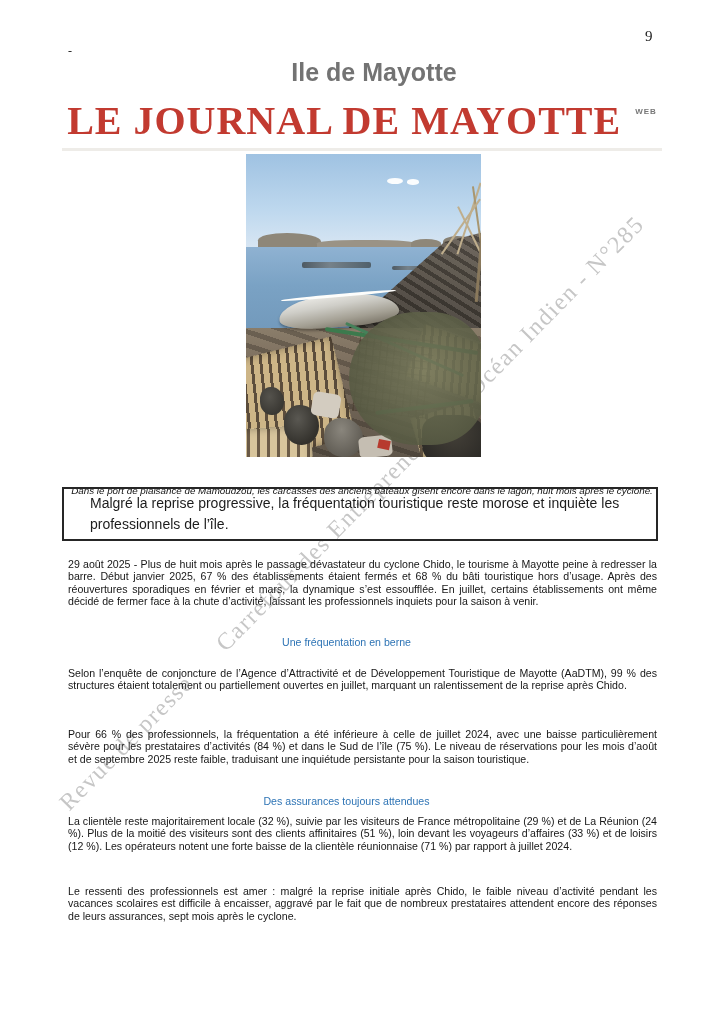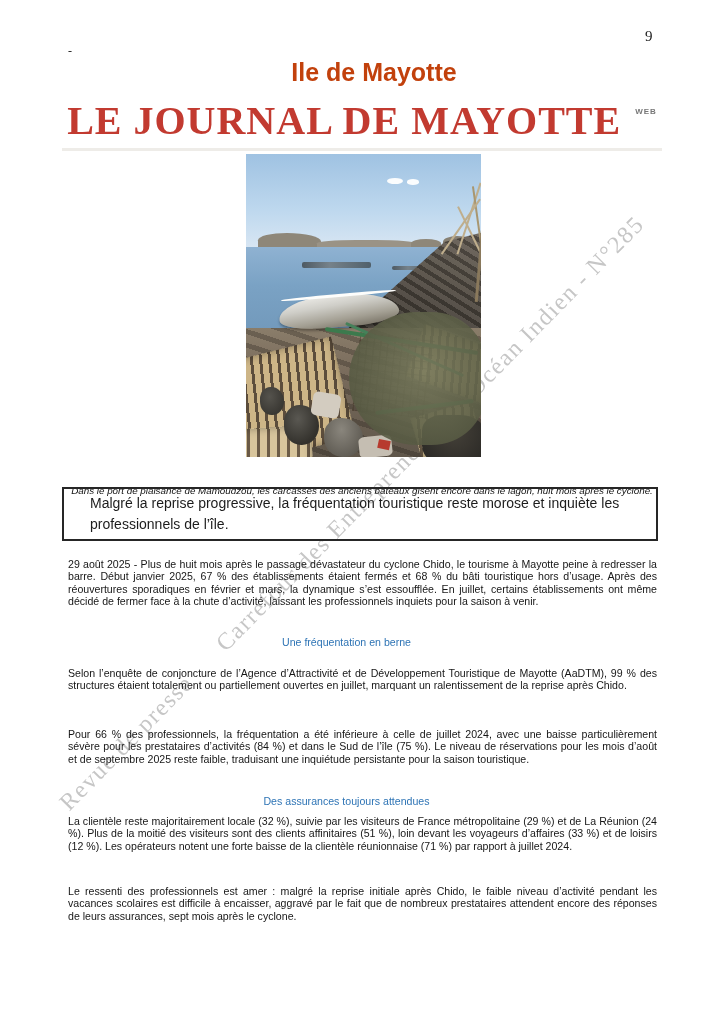--- a/index.html
+++ b/index.html
@@ -127,21 +127,21 @@
 
 <div class="abs top-dash">-</div>
 <div class="abs page-number">9</div>
 
 <div class="abs watermark" style="color: rgb(142, 142, 142);">
   <span>Revue de presse</span>
   <span>Carrefour des Entrepreneurs</span>
   <span>Océan Indien - N°285</span>
 </div>
 
-<div class="abs region-title" style="color: #c2410c; margin-left: 24px;">Ile de Mayotte</div>
+<div class="abs region-title" style="color: #737373; margin-left: 24px;">Ile de Mayotte</div>
 <div class="abs masthead" style="color: rgb(194, 58, 48);"><span>LE JOURNAL DE MAYOTTE</span><span class="masthead-sup">WEB</span></div>
 <div class="abs masthead-rule"></div>
 
 <div class="abs photo">
   <div class="ph-sky"></div>
   <div class="ph-cloud c1"></div>
   <div class="ph-cloud c2"></div>
   <div class="ph-hills">
     <div class="hill h1"></div>
     <div class="hill h2"></div>

